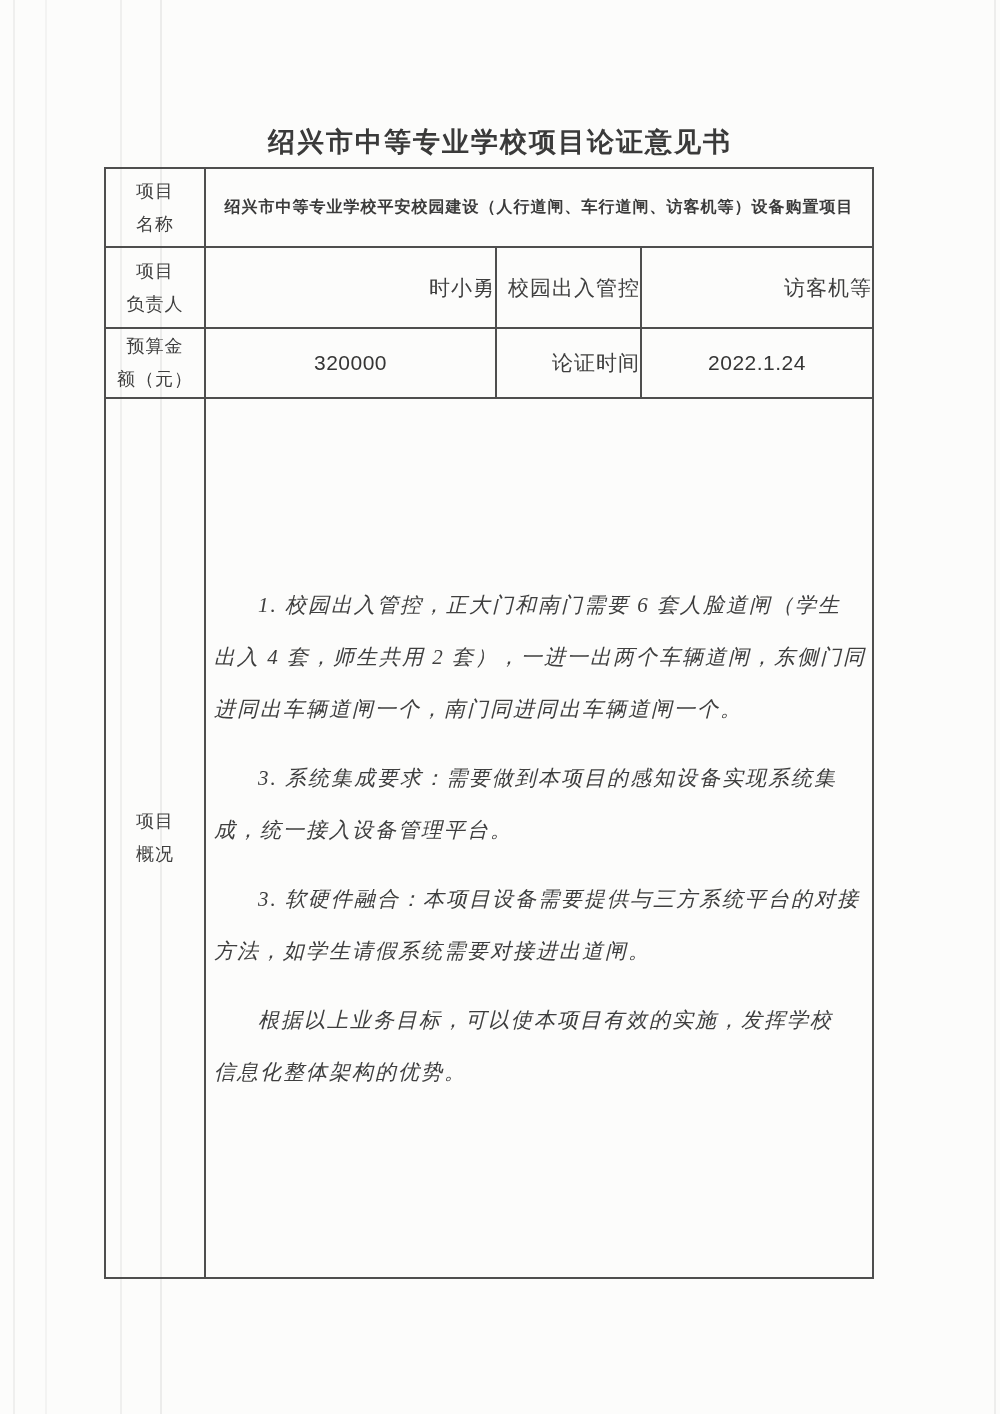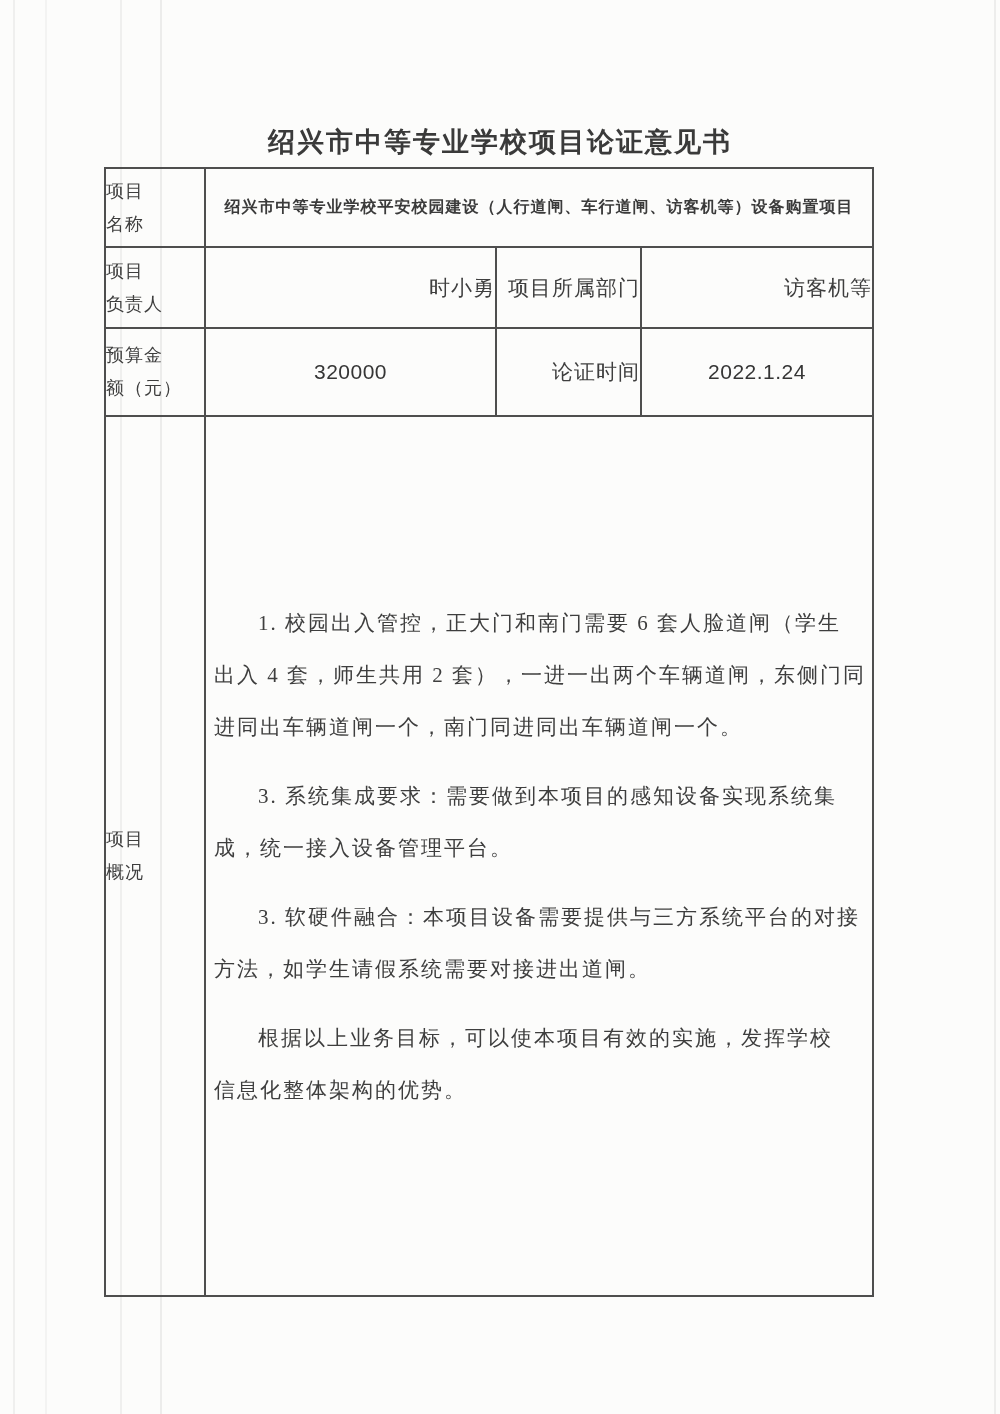--- a/index.html
+++ b/index.html
@@ -50,31 +50,31 @@
     top: 167px;
     width: 768px;
     border-collapse: collapse;
     table-layout: fixed;
   }
   table.form td {
     border: 2px solid #4e4e4e;
     vertical-align: middle;
   }
   .label-cell {
-    text-align: left;
+    text-align: center;
     font-size: 18px;
     line-height: 33px;
     letter-spacing: 1px;
     color: #3e3e3e;
   }
   .label-cell .lbl-line { display: block; }
 
   .row-name    { height: 79px; }
   .row-manager { height: 81px; }
-  .row-budget  { height: 88px; }
+  .row-budget  { height: 70px; }
   .row-overview{ height: 880px; }
 
   .name-value {
     font-family: Liberation Mono, monospace;
     font-weight: bold;
     font-size: 16px;
     letter-spacing: 1px;
     text-align: center;
     color: #3b3b3b;
     padding: 0 2px;
@@ -89,20 +89,21 @@
     text-align: center;
     font-family: "Liberation Sans", "DejaVu Sans", sans-serif;
     font-size: 21px;
     letter-spacing: 0.5px;
     color: #353535;
   }
 
   .overview-cell {
     vertical-align: top;
     padding: 17px 6px 0 8px;
+    font-style: italic;
   }
   .overview-cell .para {
     font-size: 21px;
     line-height: 52px;
     letter-spacing: 2px;
     color: #3e3e3e;
     margin-bottom: 17px;
     text-align: justify;
   }
   .overview-cell .para .line { display: block; }
@@ -137,21 +138,21 @@
       </td>
       <td class="name-value" colspan="3">绍兴市中等专业学校平安校园建设（人行道闸、车行道闸、访客机等）设备购置项目</td>
     </tr>
 
     <tr class="row-manager">
       <td class="label-cell">
         <span class="lbl-line">项目</span>
         <span class="lbl-line">负责人</span>
       </td>
       <td class="mid-value">时小勇</td>
-      <td class="mid-value">项目所属部门</td>
+      <td class="mid-value">校园出入管控</td>
       <td class="mid-value">访客机等</td>
     </tr>
 
     <tr class="row-budget">
       <td class="label-cell">
         <span class="lbl-line">预算金</span>
         <span class="lbl-line">额（元）</span>
       </td>
       <td class="num-value">320000</td>
       <td class="mid-value">论证时间</td>

